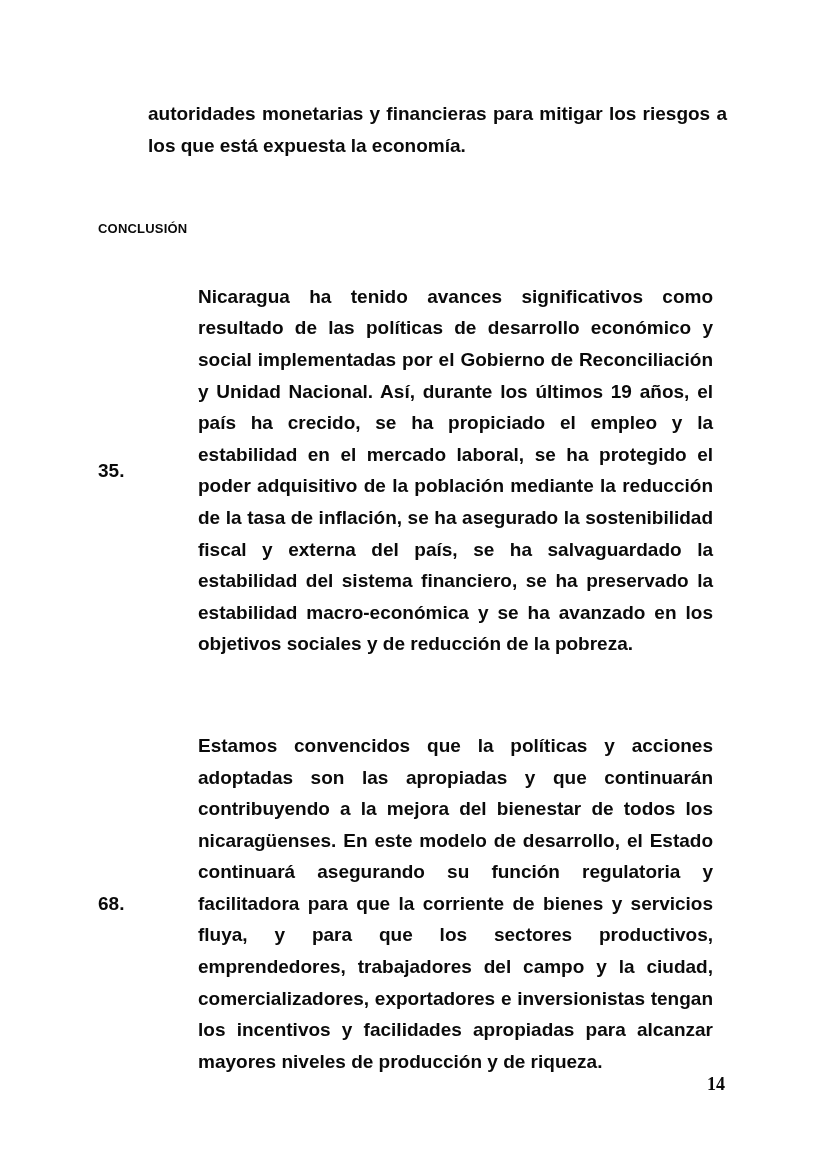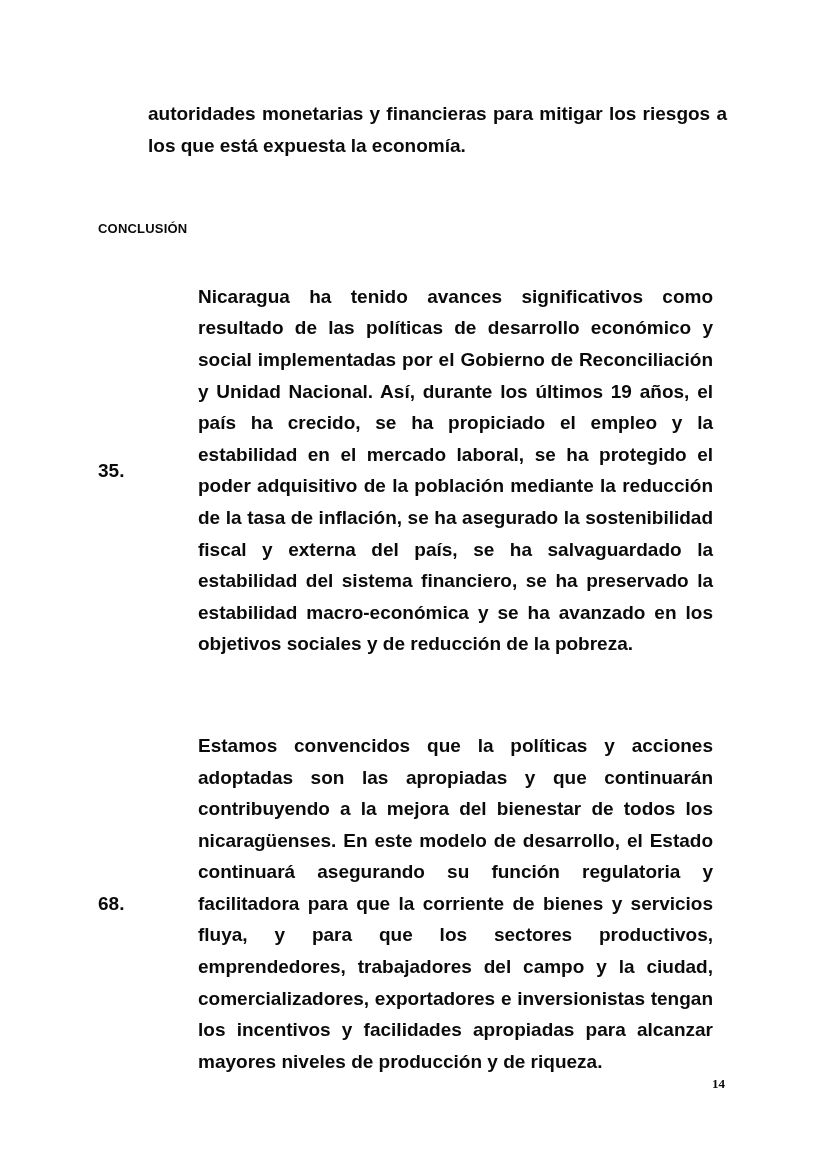--- a/index.html
+++ b/index.html
@@ -48,21 +48,21 @@
   .closing {
     margin: 54px 0 0 0;
     text-align: left;
   }
   .page-number {
     position: absolute;
     top: 1073px;
     right: 100px;
     font-family: "Liberation Serif", "DejaVu Serif", serif;
     font-weight: bold;
-    font-size: 13px;
+    font-size: 18px;
     line-height: 22px;
     color: #0a0a0a;
     text-align: center;
   }
 </style>
 </head>
 <body>
 
 <div class="page">
 

